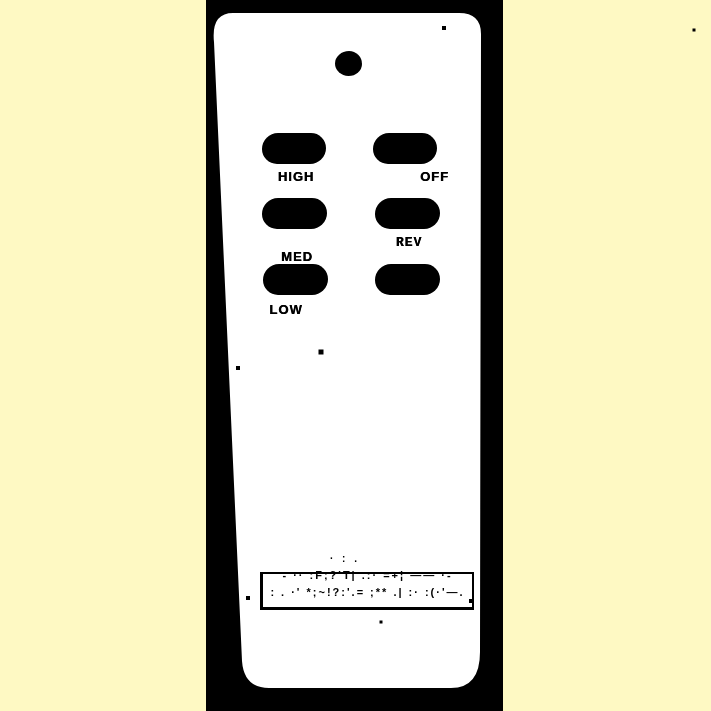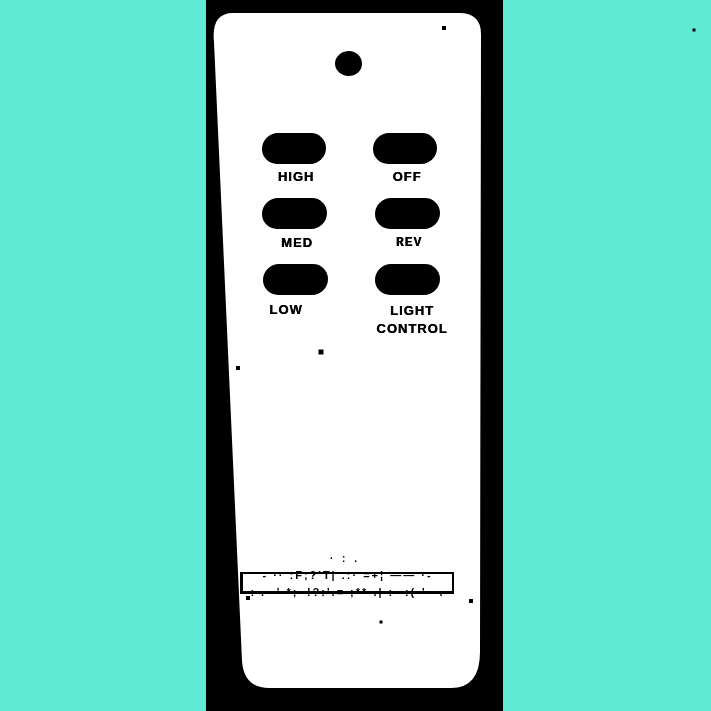--- a/index.html
+++ b/index.html
@@ -1,20 +1,20 @@
 <!DOCTYPE html>
 <html><head>
 <meta charset="utf-8">
 <style>
   html, body { margin: 0; padding: 0; background: #ffffff; }
   .stage {
     position: relative;
     width: 711px;
     height: 711px;
-    background: #5eead4;
+    background: #fef9c3;
     overflow: hidden;
     font-family: "Liberation Sans", sans-serif;
   }
   .stage svg { position: absolute; left: 0; top: 0; }
 
   
   .led {
     position: absolute;
     left: 335px; top: 51px;
     width: 27px; height: 25px;
@@ -42,32 +42,32 @@
     width: 84px;
     text-align: center;
     font-size: 13px;
     font-weight: bold;
     letter-spacing: 1px;
     color: #000;
     text-shadow: 0.4px 0 0 #000;
     filter: blur(0.2px);
   }
   #lbl-high { left: 254px; top: 169px; }
-  #lbl-off  { left: 365px; top: 169px; }
-  #lbl-med  { left: 255px; top: 235px; }
+  #lbl-off  { left: 365px; top: 169px; text-align: right; }
+  #lbl-med  { left: 255px; top: 249px; }
   #lbl-rev  { left: 367px; top: 235px; font-family: Liberation Mono, monospace; }
   #lbl-low  { left: 244px; top: 302px; }
   #lbl-light { left: 360px; top: 302px; width: 104px; line-height: 18px; }
   #lbl-light .line { display: block; }
 
   
   .plate {
     position: absolute;
-    left: 240px; top: 572px;
-    width: 214px; height: 22px;
+    left: 260px; top: 572px;
+    width: 214px; height: 38px;
     box-sizing: border-box;
     border: 3px solid #000;
     border-top-width: 2px;
     border-right-width: 2px;
     background: #fff;
   }
   .plate-noise {
     position: absolute;
     left: 0; width: 100%;
     text-align: center;
@@ -134,24 +134,20 @@
   <div class="pill" id="btn-med"></div>
   <div class="pill" id="btn-rev"></div>
   <div class="pill" id="btn-low"></div>
   <div class="pill" id="btn-light"></div>
 
   <div class="lbl" id="lbl-high">HIGH</div>
   <div class="lbl" id="lbl-off">OFF</div>
   <div class="lbl" id="lbl-med">MED</div>
   <div class="lbl" id="lbl-rev">REV</div>
   <div class="lbl" id="lbl-low">LOW</div>
-  <div class="lbl" id="lbl-light">
-    <span class="line">LIGHT</span>
-    <span class="line">CONTROL</span>
-  </div>
 
   <div class="plate">
     <div class="plate-noise n1">- ·· :F;?'T| .:· =+¦ —— ·-</div>
     <div class="plate-noise n2">: . ·' *;~!?:'.= ;** .| :· :(·'—.</div>
   </div>
   <div class="plate-noise-above">· : .</div>
 
   <div class="specks"></div>
 
 </div>

